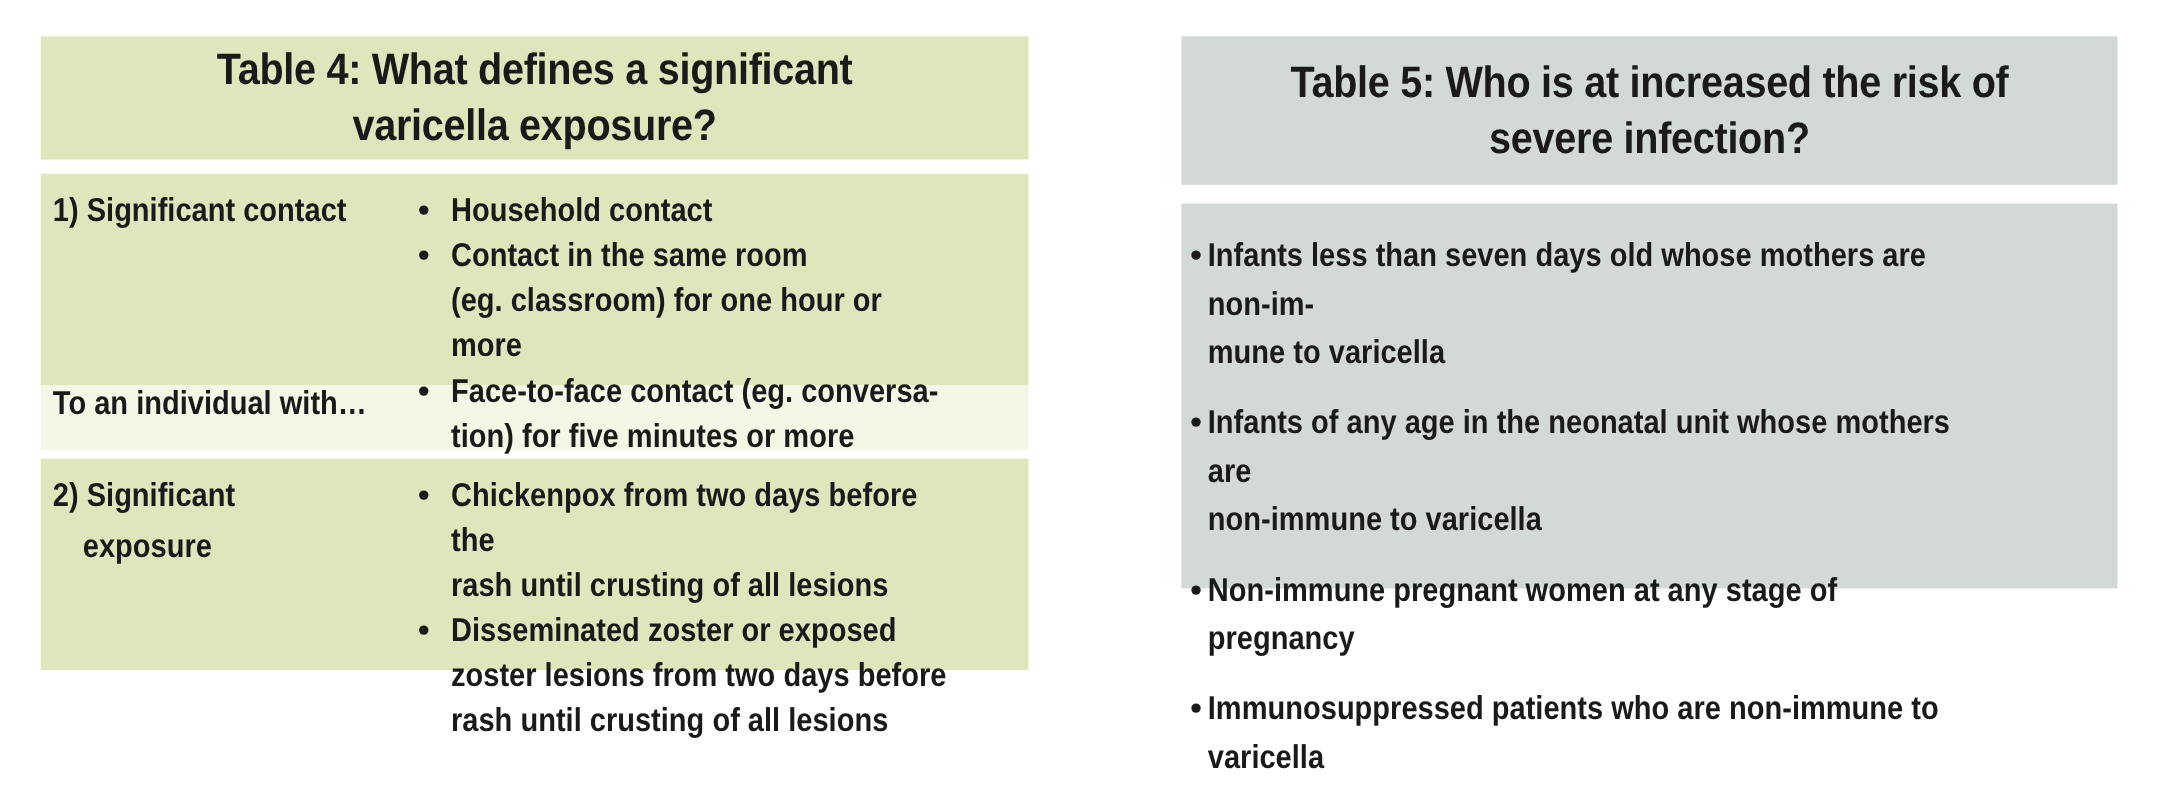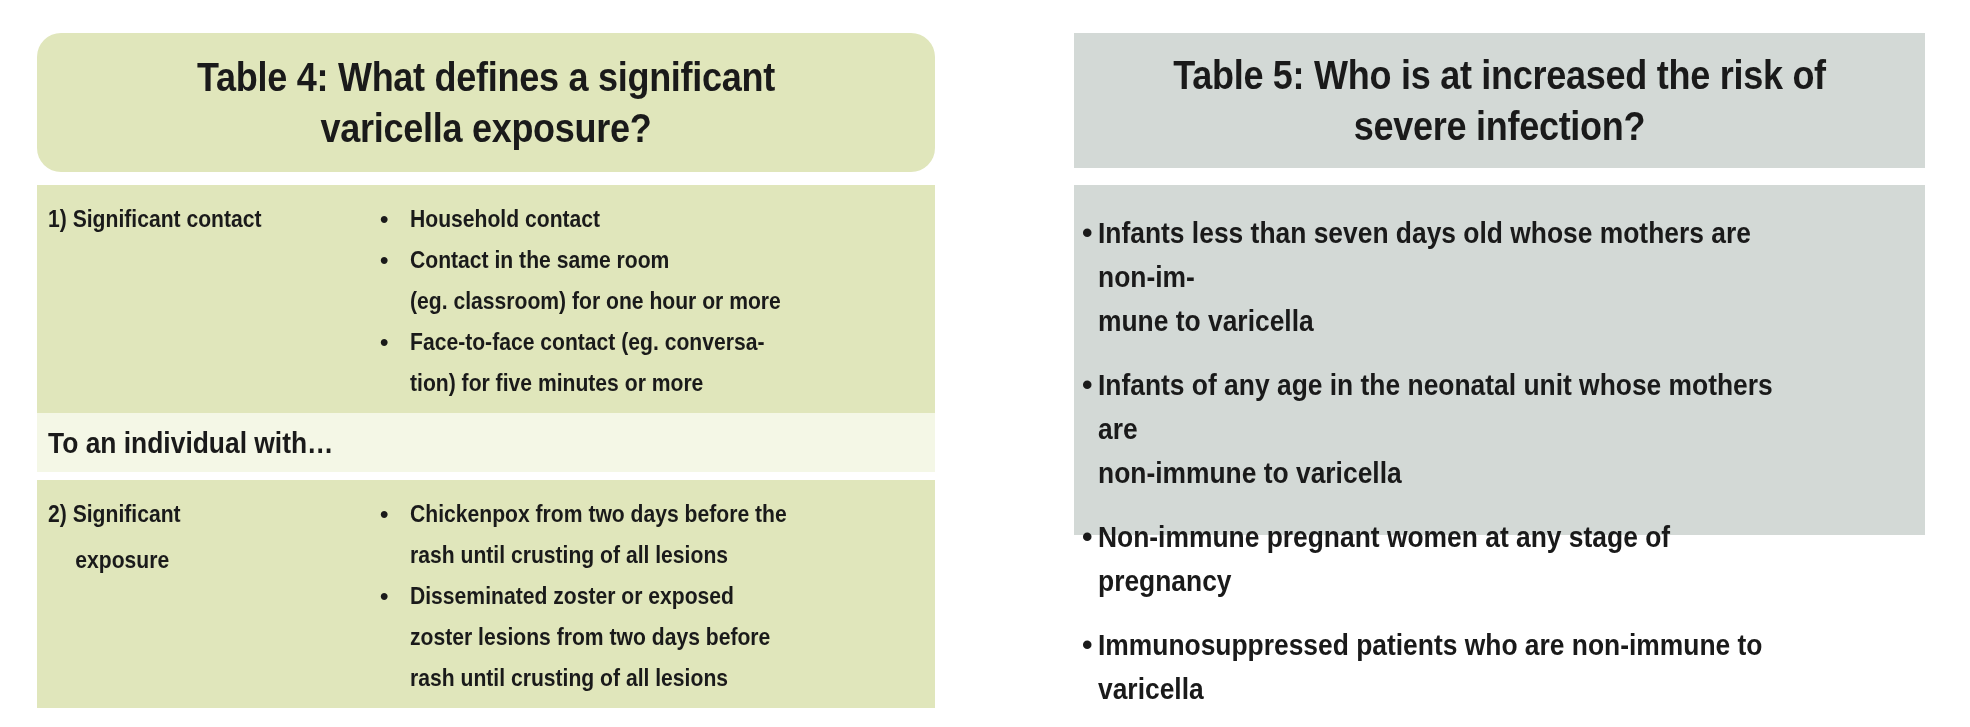--- a/index.html
+++ b/index.html
@@ -23,49 +23,49 @@
   .t4 { left: 37px; width: 898px; }
   .t5 { left: 1030px; width: 895px; padding-left: 44px; }
 
   
   .tbl-title {
     display: flex; flex-direction: column; justify-content: center;
     text-align: center;
     font-size: 40px; line-height: 51px;
     letter-spacing: -0.3px;
   }
-  .t4 .tbl-title { background: var(--table4-bg); height: 139px; border-radius: 24px; }
+  .t4 .tbl-title { background: var(--table4-bg); height: 112px; }
   .t5 .tbl-title { background: var(--table5-bg); height: 135px; }
   .title-line { transform: scaleX(0.9); transform-origin: 50% 50%; }
 
   .gap-13 { height: 13px; }
   .gap-17 { height: 17px; }
   .gap-8  { height: 8px; }
 
   
   .t4-row {
     background: var(--table4-bg);
     display: grid;
     grid-template-columns: 332px 1fr;
-    height: 228px;
+    height: 192px;
     padding-top: 13px;
-    font-size: 24px; line-height: 41px;
+    font-size: 30px; line-height: 41px;
   }
   .label-col { padding-left: 11px; }
   .txt { transform: scaleX(0.88); transform-origin: 0 0; }
   .label-indent { padding-left: 31px; margin-top: 5px; }
 
   .li { display: flex; align-items: flex-start; }
   .t4 .bullet { flex: 0 0 41px; padding-left: 11px; }
   .t5 .bullet { flex: 0 0 16px; }
 
   .t4-divider {
     background: var(--table4-divider-bg);
     height: 59px;
-    display: flex; align-items: center;
+    display: flex; 
     padding-left: 11px;
     font-size: 30px;
   }
 
   
   .t5-body {
     background: var(--table5-bg);
     height: 350px;
     padding: 26px 20px 0 8px;
     font-size: 30px; line-height: 44px;

